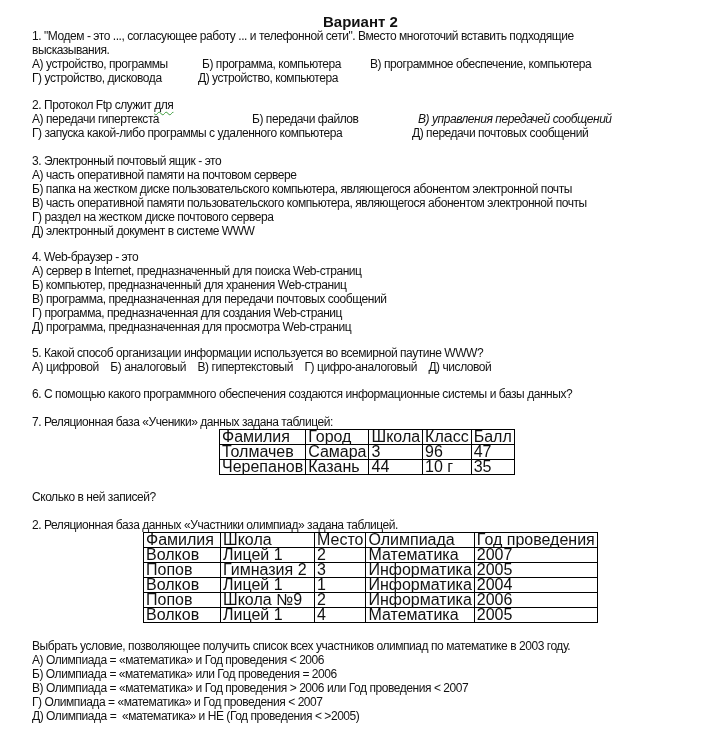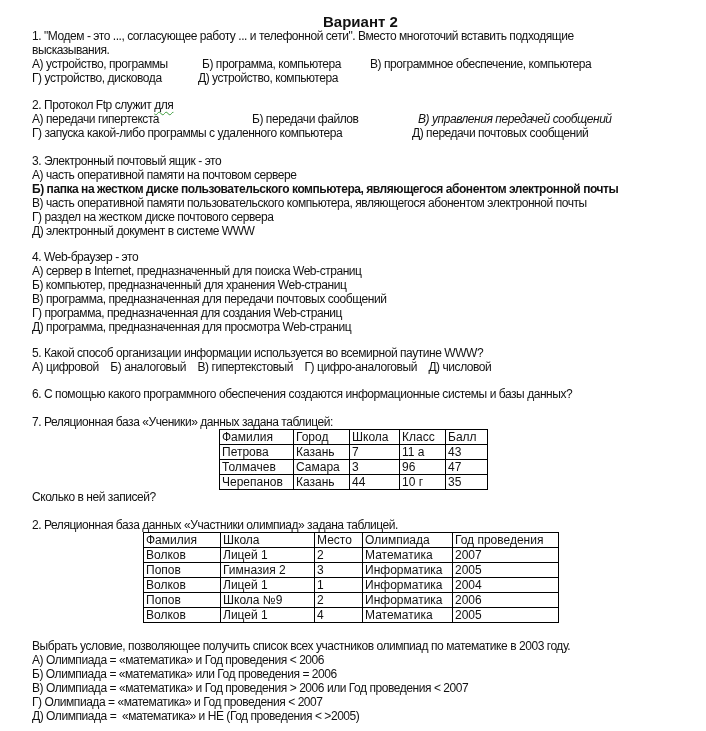--- a/index.html
+++ b/index.html
@@ -11,21 +11,21 @@
     }
     .ln { position: absolute; white-space: nowrap; line-height: 14px; }
     .title { font-weight: bold; font-size: 15px; letter-spacing: 0; }
     .squiggle {
       text-decoration: underline wavy #3a9a3a;
       text-decoration-thickness: 1px;
       text-underline-offset: 2px;
     }
     table.db {
       position: absolute; border-collapse: collapse;
-      font-family: "Liberation Sans", sans-serif; font-size: 12px;
+      font-family: "Liberation Sans", sans-serif; font-size: 16px;
       letter-spacing: 0;
     }
     table.db td {
       border: 1px solid #000; padding: 0 2px; height: 14px; line-height: 14px;
       white-space: nowrap; vertical-align: top;
     }
   </style>
 </head>
 <body>
 
@@ -46,21 +46,21 @@
   <div class="ln" style="left:32px; top:112px;">А) передачи гипертекста</div>
   <div class="ln" style="left:252px; top:112px;">Б) передачи файлов</div>
   <div class="ln" style="left:418px; top:112px;font-style:italic;">В) управления передачей сообщений</div>
   <div class="ln" style="left:32px; top:126px;">Г) запуска какой-либо программы с удаленного компьютера</div>
   <div class="ln" style="left:412px; top:126px;">Д) передачи почтовых сообщений</div>
 </div>
 
 <div>
   <div class="ln" style="left:32px; top:154px;">3. Электронный почтовый ящик - это</div>
   <div class="ln" style="left:32px; top:168px;">А) часть оперативной памяти на почтовом сервере</div>
-  <div class="ln" style="left:32px; top:182px;font-weight:bold;">Б) папка на жестком диске пользовательского компьютера, являющегося абонентом электронной почты</div>
+  <div class="ln" style="left:32px; top:182px;">Б) папка на жестком диске пользовательского компьютера, являющегося абонентом электронной почты</div>
   <div class="ln" style="left:32px; top:196px;">В) часть оперативной памяти пользовательского компьютера, являющегося абонентом электронной почты</div>
   <div class="ln" style="left:32px; top:210px;">Г) раздел на жестком диске почтового сервера</div>
   <div class="ln" style="left:32px; top:224px;">Д) электронный документ в системе WWW</div>
 </div>
 
 <div>
   <div class="ln" style="left:32px; top:250px;">4. Web-браузер - это</div>
   <div class="ln" style="left:32px; top:264px;">А) сервер в Internet, предназначенный для поиска Web-страниц</div>
   <div class="ln" style="left:32px; top:278px;">Б) компьютер, предназначенный для хранения Web-страниц</div>
   <div class="ln" style="left:32px; top:292px;">В) программа, предназначенная для передачи почтовых сообщений</div>
@@ -78,27 +78,20 @@
 <div>
   <div class="ln" style="left:32px; top:415px;">7. Реляционная база «Ученики» данных задана таблицей:</div>
   <table class="db" id="t7" style="left:219px; top:429px;">
     <tbody>
         <tr>
       <td style="width:69px">Фамилия</td>
       <td style="width:51px">Город</td>
       <td style="width:45px">Школа</td>
       <td style="width:41px">Класс</td>
       <td style="width:37px">Балл</td>
-    </tr>
-    <tr>
-      <td>Петрова</td>
-      <td>Казань</td>
-      <td>7</td>
-      <td>11 а</td>
-      <td>43</td>
     </tr>
     <tr>
       <td>Толмачев</td>
       <td>Самара</td>
       <td>3</td>
       <td>96</td>
       <td>47</td>
     </tr>
     <tr>
       <td>Черепанов</td>

